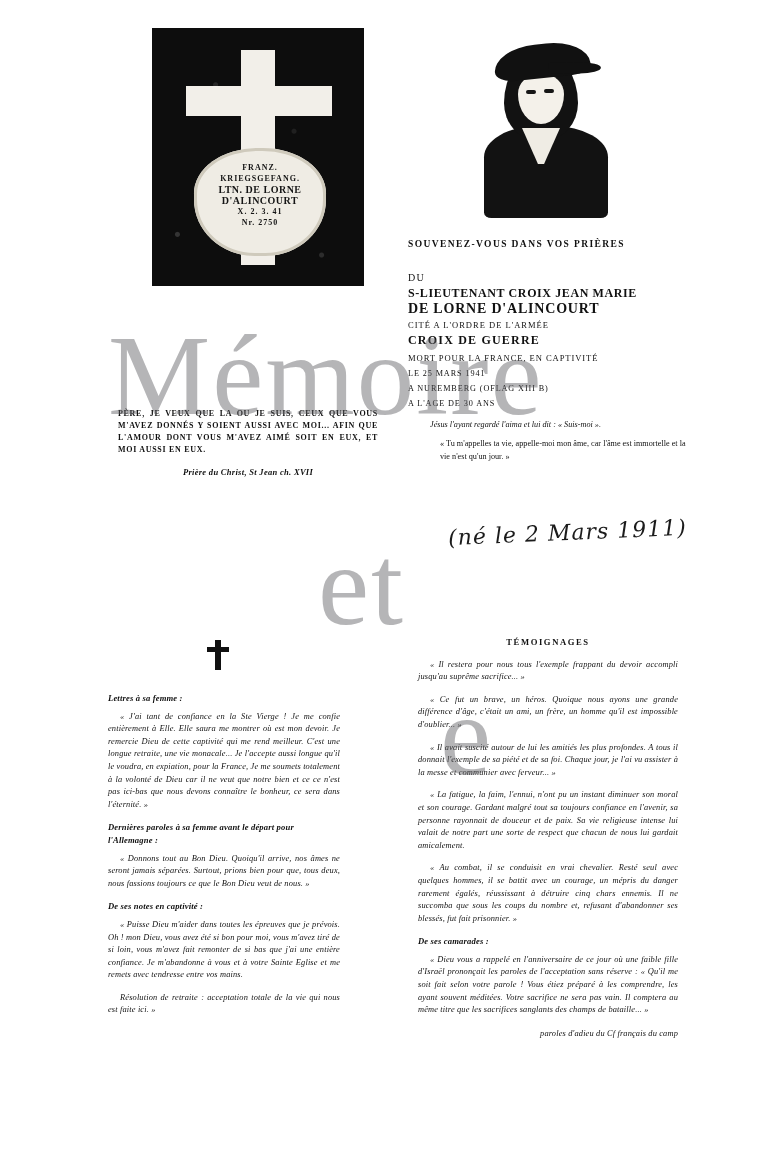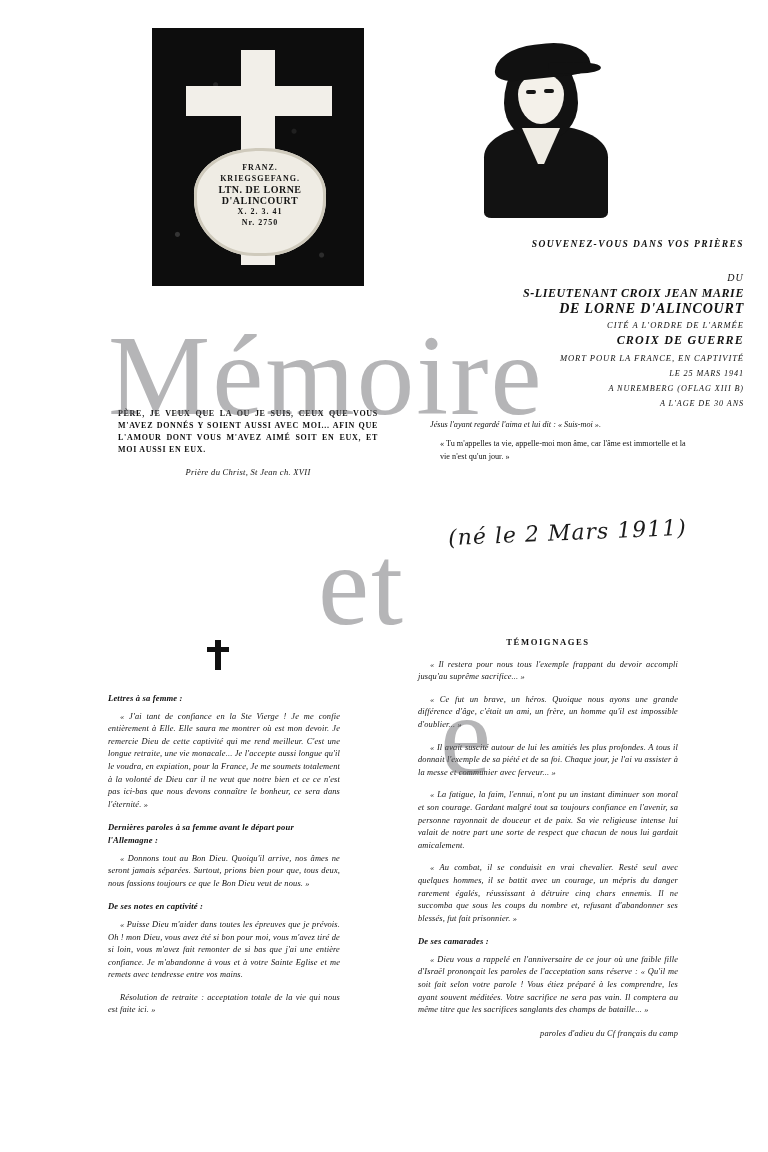--- a/index.html
+++ b/index.html
@@ -187,26 +187,25 @@
     top: 88px;
     width: 38px;
     height: 36px;
     background: #efece4;
     clip-path: polygon(50% 0, 100% 0, 58% 100%, 42% 100%, 0 0);
   }
 
   
   #memorial-header {
     position: absolute;
-    left: 444px;
+    left: 408px;
     top: 238px;
     width: 300px;
-    text-align: right;
+    text-align: left;
     line-height: 13px;
-    font-style: italic;
   }
   #memorial-header .l-souvenez {
     font-size: 9.5px;
     letter-spacing: 1.4px;
     font-weight: bold;
   }
   #memorial-header .l-du {
     font-size: 10px;
     letter-spacing: 1.2px;
     margin-top: 20px;
@@ -257,21 +256,21 @@
     line-height: 12px;
     letter-spacing: 0.7px;
     text-align: justify;
     font-weight: bold;
   }
   #quote-left .src {
     display: block;
     text-align: center;
     margin-top: 10px;
     font-style: italic;
-    font-weight: normal;
+    font-weight: bold;
     font-size: 8.5px;
     letter-spacing: 0.3px;
   }
   #quote-right {
     position: absolute;
     left: 430px;
     top: 418px;
     width: 260px;
     font-size: 8.2px;
     line-height: 13px;

